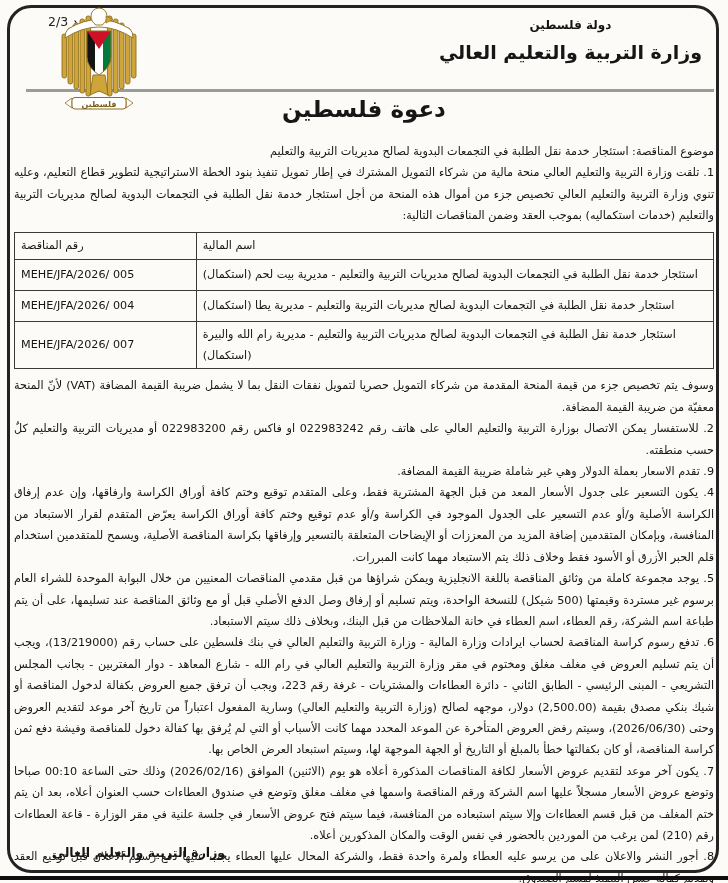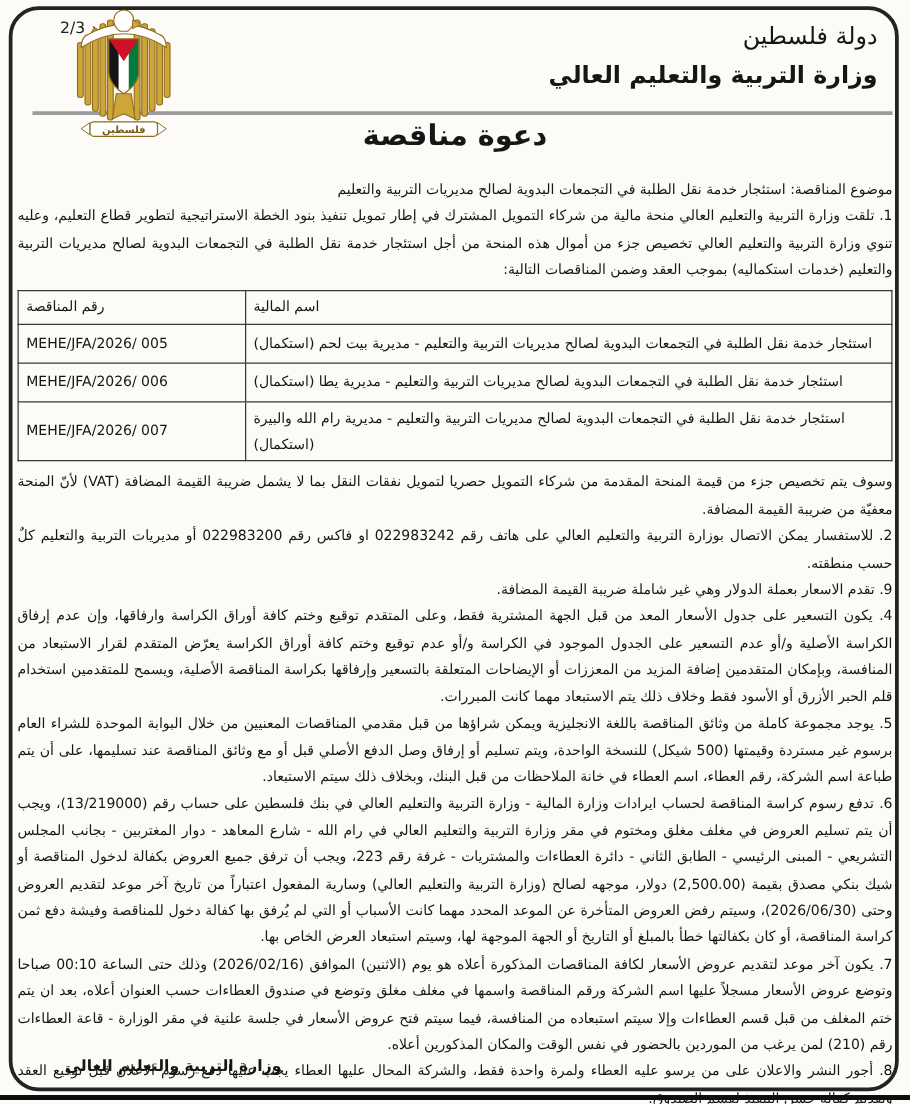--- a/index.html
+++ b/index.html
@@ -10,21 +10,21 @@
   }
   .frame{
     position:absolute;left:7px;top:5px;width:706px;height:862px;
     border:3px solid #232323;border-radius:24px;background:transparent;
   }
   .bottom-line{position:absolute;left:0;top:876px;width:728px;height:4px;background:#0e0e0e;}
   .page-marker{position:absolute;left:20px;top:14px;font-size:12.5px;direction:rtl;color:#222;margin-left:28px;}
   .sep{position:absolute;left:26px;top:89px;width:688px;height:2.5px;background:#9b9b9b;}
   .emblem{position:absolute;left:60px;top:7px;width:78px;height:110px;z-index:2;}
   .gov{position:absolute;right:26px;top:18px;text-align:right;direction:rtl;}
-  .gov-state{font-size:19px;font-weight:normal;}
+  .gov-state{font-size:12px;font-weight:bold;text-align:center;}
   .gov-ministry{font-size:19px;font-weight:bold;margin-top:9px;}
   .doc-title{position:absolute;left:0;top:96px;width:100%;text-align:center;
     font-size:23px;font-weight:bold;direction:rtl;}
   .body-text{
     position:absolute;left:14px;top:141px;width:700px;
     direction:rtl;text-align:justify;
     font-size:11.2px;line-height:21.4px;
   }
   .body-text p{margin:0;}
   table.tender{
@@ -86,21 +86,21 @@
     <rect x="12" y="90.5" width="54" height="11.5" rx="3" fill="#ffffff" stroke="#8f6f1d" stroke-width="1"></rect>
     <text x="39" y="99.5" text-anchor="middle" font-size="8" font-weight="bold" fill="#7a5f18">فلسطين</text>
   </g>
 </svg>
 
 <div class="gov">
   <div class="gov-state">دولة فلسطين</div>
   <div class="gov-ministry">وزارة التربية والتعليم العالي</div>
 </div>
 
-<div class="doc-title">دعوة مناقصة</div>
+<div class="doc-title">دعوة فلسطين</div>
 
 <div class="body-text">
   <p>موضوع المناقصة: استئجار خدمة نقل الطلبة في التجمعات البدوية لصالح مديريات التربية والتعليم</p>
   <p>1. تلقت وزارة التربية والتعليم العالي منحة مالية من شركاء التمويل المشترك في إطار تمويل تنفيذ بنود الخطة الاستراتيجية لتطوير قطاع التعليم، وعليه تنوي وزارة التربية والتعليم العالي تخصيص جزء من أموال هذه المنحة من أجل استئجار خدمة نقل الطلبة في التجمعات البدوية لصالح مديريات التربية والتعليم (خدمات استكماليه) بموجب العقد وضمن المناقصات التالية:</p>
 
   <table class="tender">
     <colgroup>
         <col class="col-name">
         <col class="col-num">
       </colgroup>
@@ -108,21 +108,21 @@
         <tr>
       <th>اسم المالية</th>
       <th>رقم المناقصة</th>
     </tr>
     <tr>
       <td>استئجار خدمة نقل الطلبة في التجمعات البدوية لصالح مديريات التربية والتعليم - مديرية بيت لحم (استكمال)</td>
       <td class="num">MEHE/JFA/2026/ 005</td>
     </tr>
     <tr>
       <td>استئجار خدمة نقل الطلبة في التجمعات البدوية لصالح مديريات التربية والتعليم - مديرية يطا (استكمال)</td>
-      <td class="num">MEHE/JFA/2026/ 006</td>
+      <td class="num">MEHE/JFA/2026/ 004</td>
     </tr>
     <tr>
       <td>استئجار خدمة نقل الطلبة في التجمعات البدوية لصالح مديريات التربية والتعليم - مديرية رام الله والبيرة (استكمال)</td>
       <td class="num">MEHE/JFA/2026/ 007</td>
     </tr>
   </tbody>
     </table>
 
   <p>وسوف يتم تخصيص جزء من قيمة المنحة المقدمة من شركاء التمويل حصريا لتمويل نفقات النقل بما لا يشمل ضريبة القيمة المضافة (VAT) لأنّ المنحة معفيّة من ضريبة القيمة المضافة.</p>
   <p>2. للاستفسار يمكن الاتصال بوزارة التربية والتعليم العالي على هاتف رقم 022983242 او فاكس رقم 022983200 أو مديريات التربية والتعليم كلٌ حسب منطقته.</p>

